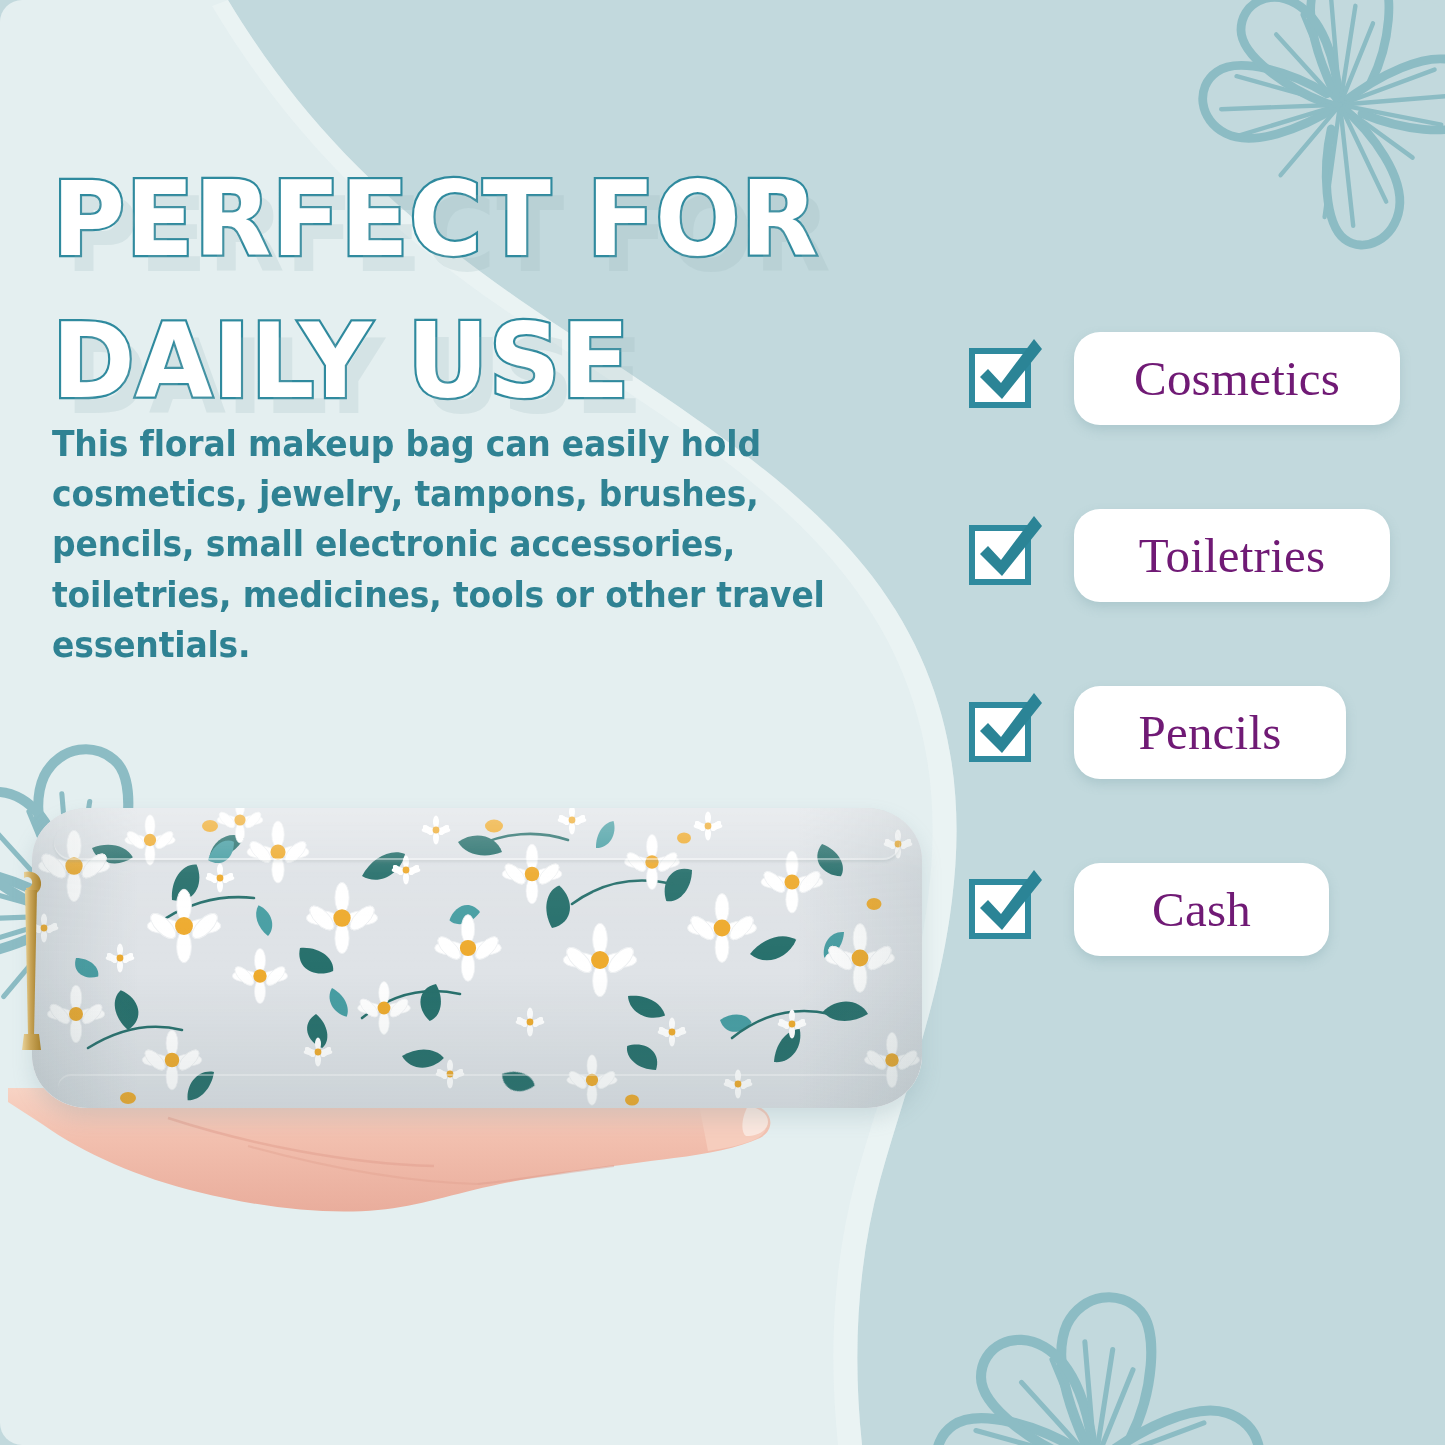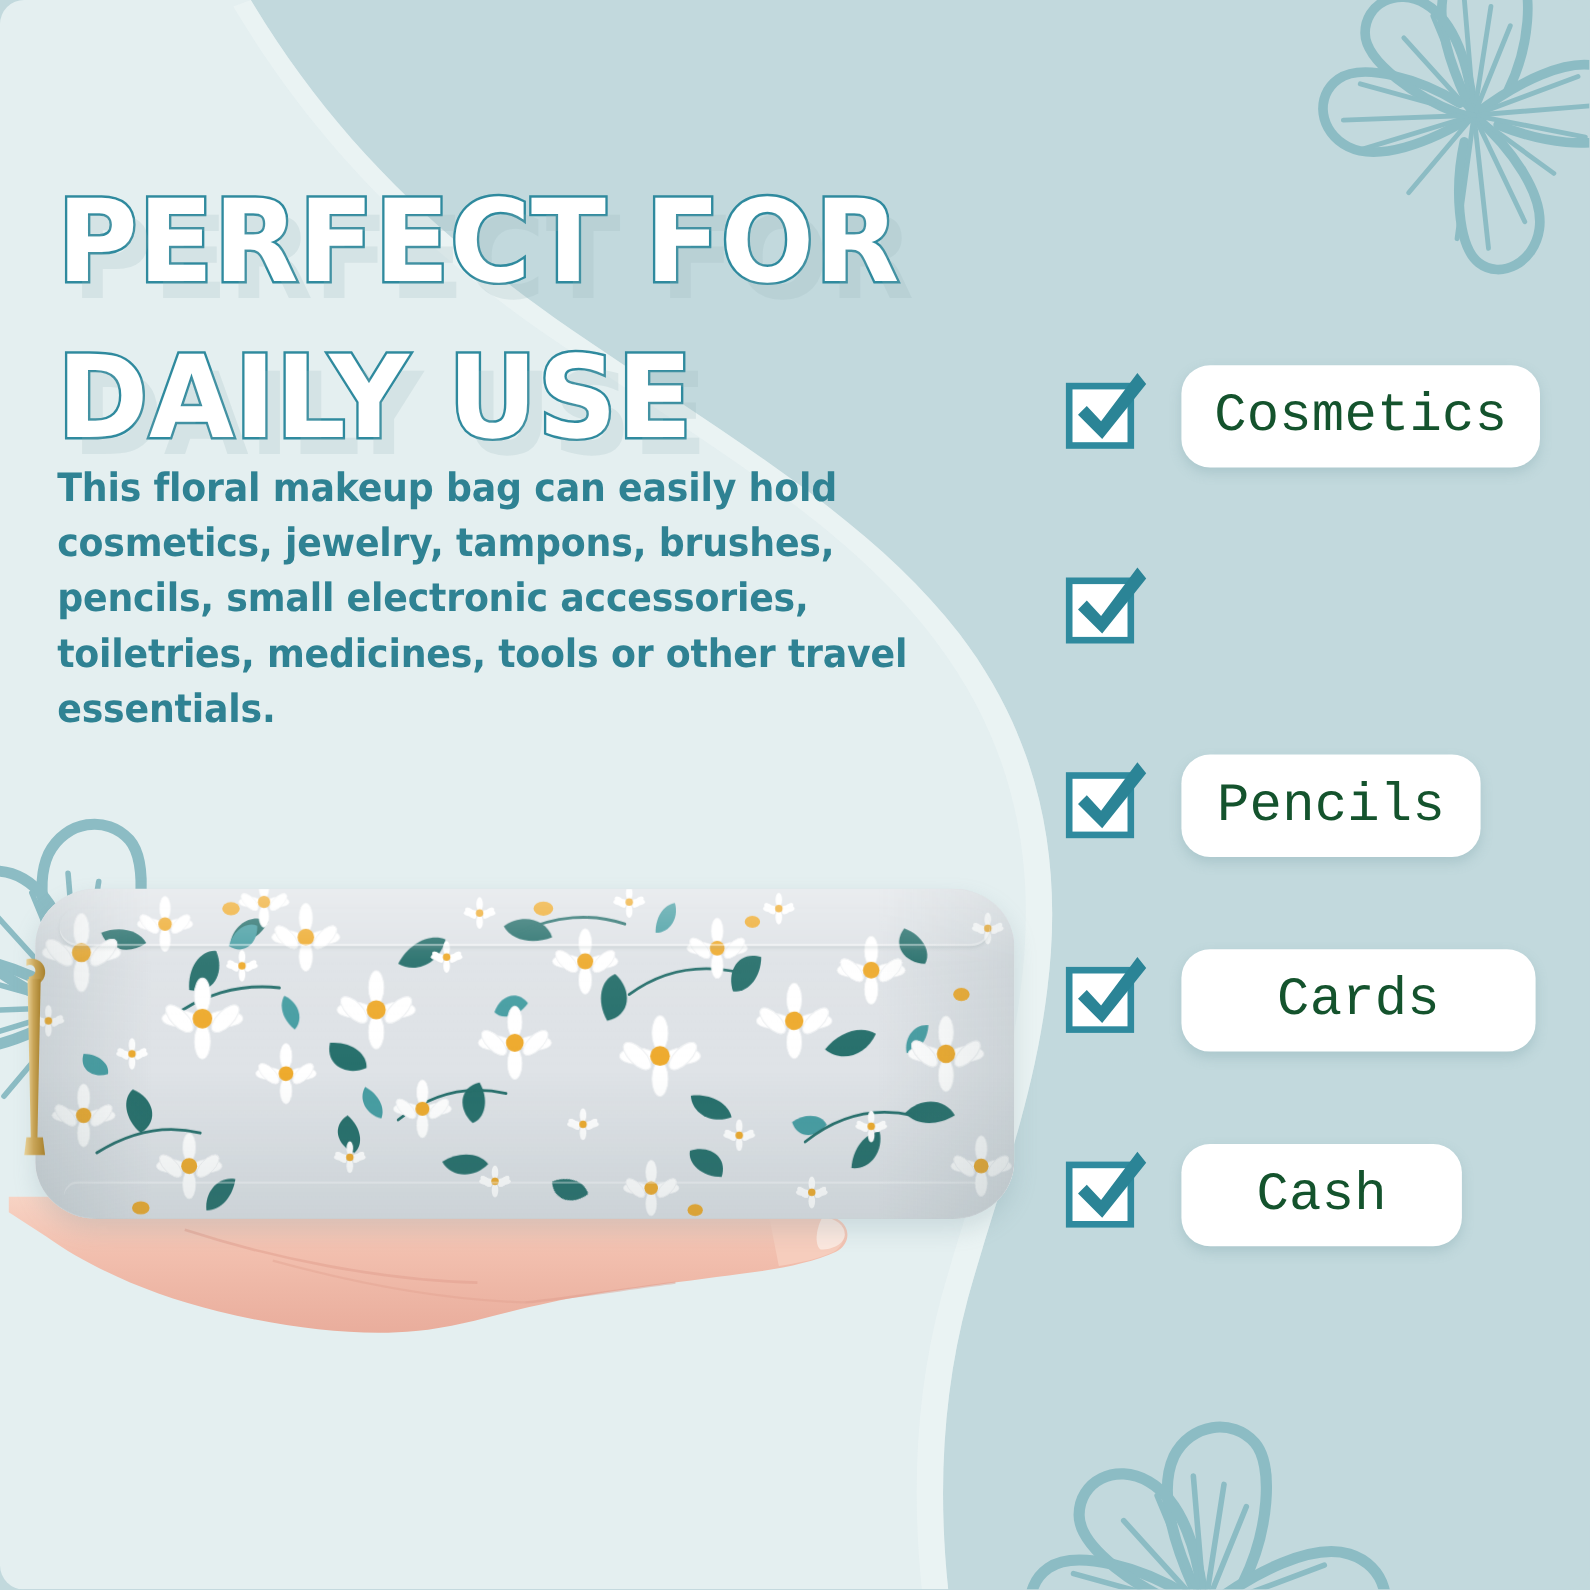--- a/index.html
+++ b/index.html
@@ -59,22 +59,22 @@
   .check-row .cbox{position:absolute;left:0;top:5px;width:78px;height:72px;}
   .check-row .cbox svg{display:block;overflow:visible;}
   .pill{
     position:absolute;left:106px;top:0;height:93px;
     background:#ffffff;border-radius:26px;
     box-shadow:0 5px 11px rgba(110,150,158,0.26);
     display:flex;align-items:center;justify-content:center;
     box-sizing:border-box;padding:0 16px;
   }
   .pill span{
-    font-family:Liberation Mono, monospace;
-    font-weight:400;font-size:49px;color:#14532d;
+    font-family:Liberation Serif, serif;
+    font-weight:400;font-size:49px;color:#701a75;
     letter-spacing:0.2px;line-height:1;white-space:nowrap;
   }
 
   
   .product{position:absolute;left:0px;top:760px;width:960px;height:500px;}
 
   .hand{position:absolute;left:48px;top:328px;width:790px;height:200px;}
   .hand svg{display:block;overflow:visible;}
 
   .bag{
@@ -412,53 +412,45 @@
     </div>
 
 
     <div class="check-row">
       <span class="cbox">
         <svg viewBox="0 0 78 72" xmlns="http://www.w3.org/2000/svg">
           <rect x="4" y="14" width="56" height="54" fill="#ffffff" stroke="#2f8a9e" stroke-width="6"></rect>
           <path d="M12,40 L20,32 L33,46 L66,2 L74,12 L34,62 Z" fill="#2b8496"></path>
         </svg>
       </span>
+      <span class="pill" style="width:316px">
+        <span>Toiletries</span>
+      </span>
     </div>
 
     <div class="check-row">
       <span class="cbox">
         <svg viewBox="0 0 78 72" xmlns="http://www.w3.org/2000/svg">
           <rect x="4" y="14" width="56" height="54" fill="#ffffff" stroke="#2f8a9e" stroke-width="6"></rect>
           <path d="M12,40 L20,32 L33,46 L66,2 L74,12 L34,62 Z" fill="#2b8496"></path>
         </svg>
       </span>
       <span class="pill" style="width:272px">
         <span>Pencils</span>
       </span>
     </div>
 
+
     <div class="check-row">
       <span class="cbox">
         <svg viewBox="0 0 78 72" xmlns="http://www.w3.org/2000/svg">
           <rect x="4" y="14" width="56" height="54" fill="#ffffff" stroke="#2f8a9e" stroke-width="6"></rect>
           <path d="M12,40 L20,32 L33,46 L66,2 L74,12 L34,62 Z" fill="#2b8496"></path>
         </svg>
       </span>
-      <span class="pill" style="width:322px">
-        <span>Cards</span>
-      </span>
-    </div>
-
-    <div class="check-row">
-      <span class="cbox">
-        <svg viewBox="0 0 78 72" xmlns="http://www.w3.org/2000/svg">
-          <rect x="4" y="14" width="56" height="54" fill="#ffffff" stroke="#2f8a9e" stroke-width="6"></rect>
-          <path d="M12,40 L20,32 L33,46 L66,2 L74,12 L34,62 Z" fill="#2b8496"></path>
-        </svg>
-      </span>
       <span class="pill" style="width:255px">
         <span>Cash</span>
       </span>
     </div>
 
   </div>
 
 </div>
 
 </body></html>

